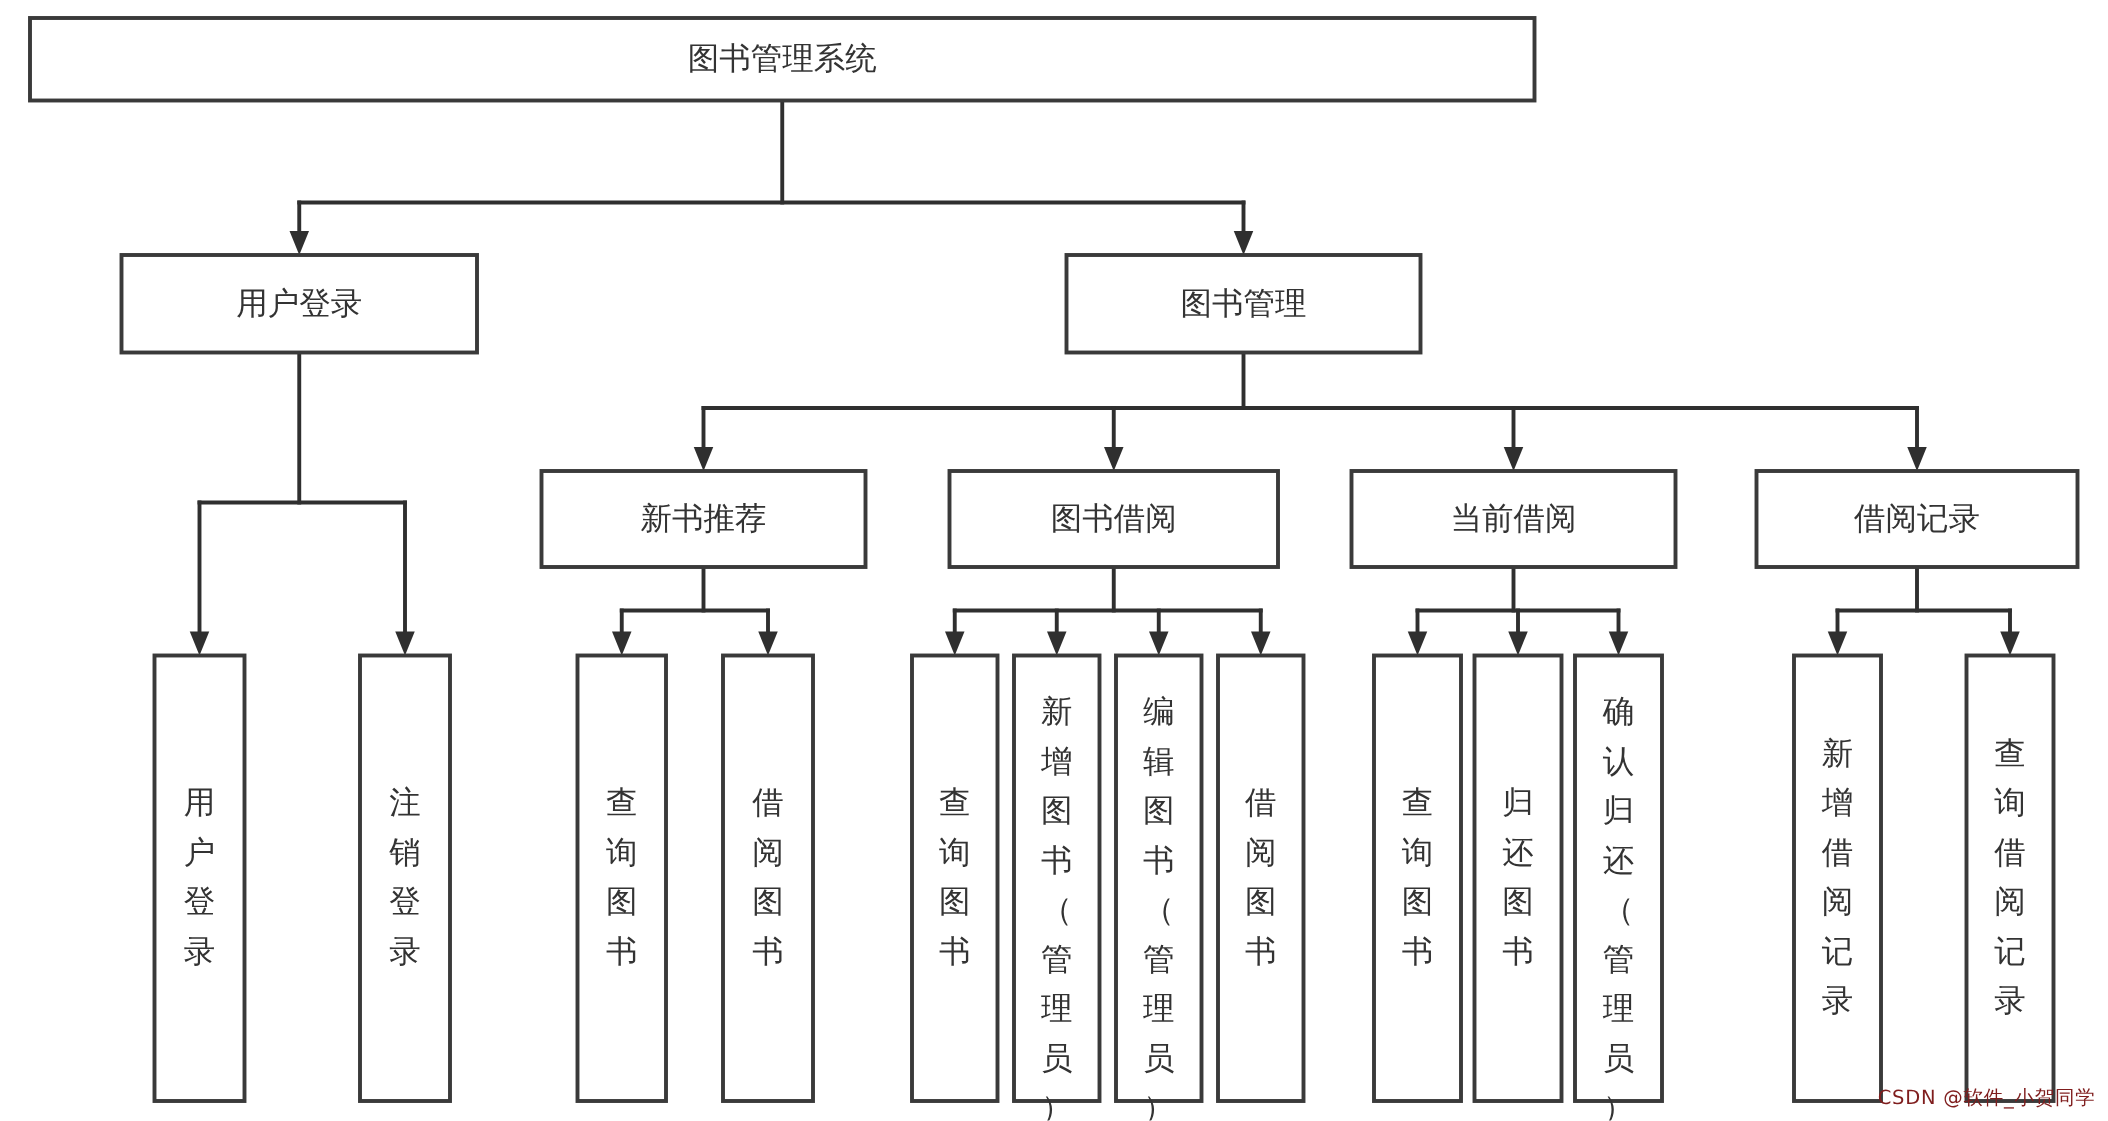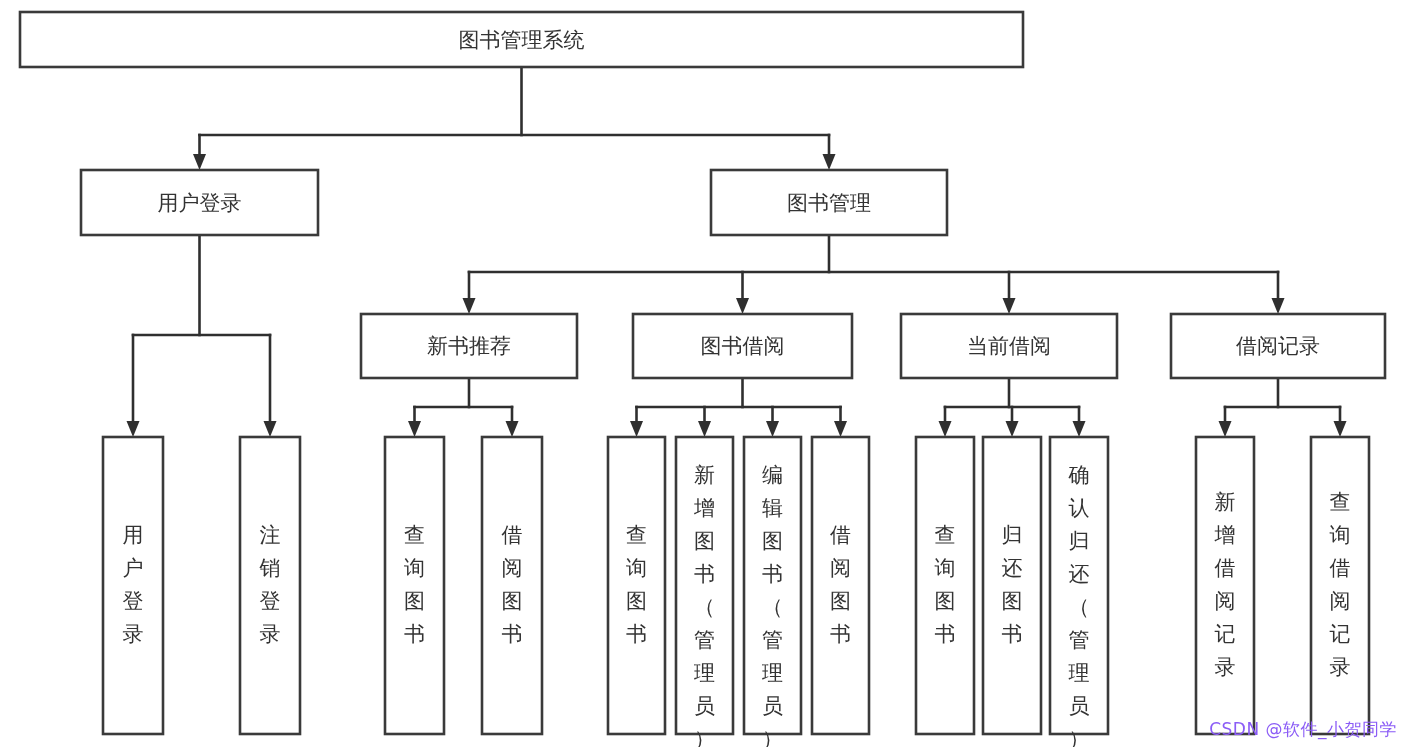--- a/index.html
+++ b/index.html
@@ -54,22 +54,22 @@
   }
   .node-label.vertical {
     font-size: 21px;
     text-anchor: middle;
   }
   .watermark {
     position: absolute;
     right: 8px;
     bottom: 6px;
     font-family: "DejaVu Sans", "Liberation Sans", sans-serif;
-    font-size: 17px;
-    color: #8b5cf6;
+    font-size: 13px;
+    color: #7f1d1d;
     letter-spacing: 0.5px;
     pointer-events: none;
     user-select: none;
   }
 </style>
 </head>
 <body>
 
 <div id="diagram-root">
   <svg class="diagram-canvas" id="diagram-canvas" viewBox="0 0 1405 747" xmlns="http://www.w3.org/2000/svg">

